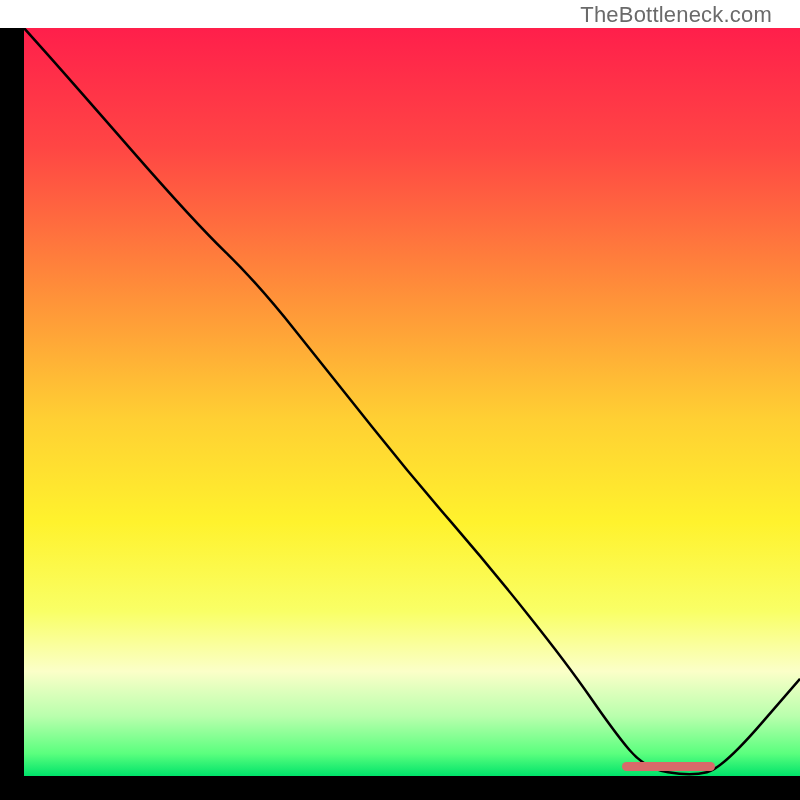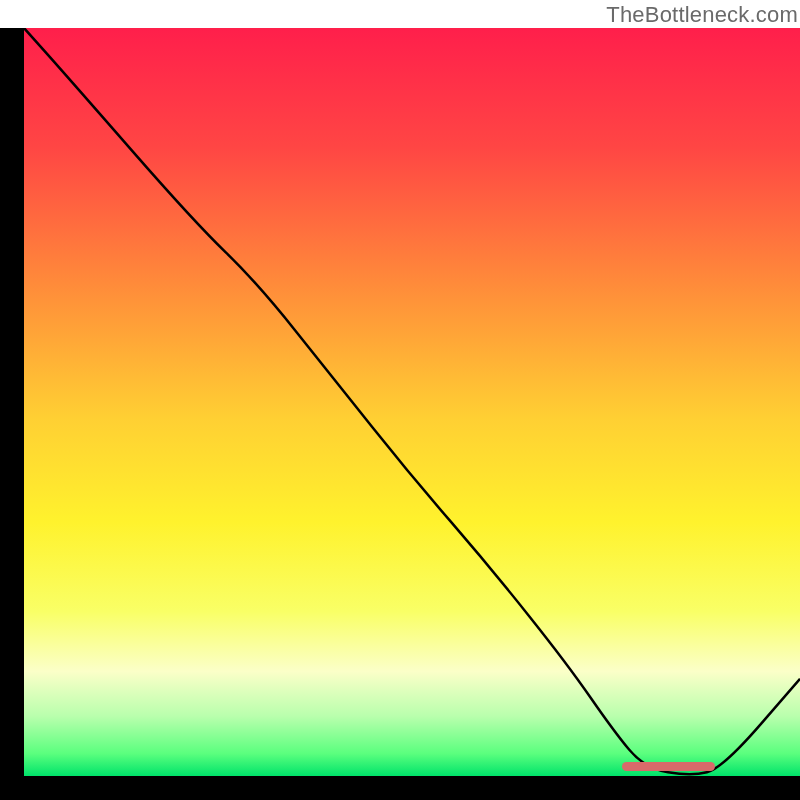--- a/index.html
+++ b/index.html
@@ -11,21 +11,21 @@
     font-family: Arial, Helvetica, sans-serif;
   }
   .stage {
     position: relative;
     width: 800px;
     height: 800px;
   }
   .watermark {
     position: absolute;
     top: 2px;
-    right: 2px;
+    right: 28px;
     color: #6a6a6a;
     font-size: 22px;
     font-weight: 500;
     letter-spacing: 0.2px;
     margin-left: 40px;
   }
   
   .plot-frame {
     position: absolute;
     left: 0;

